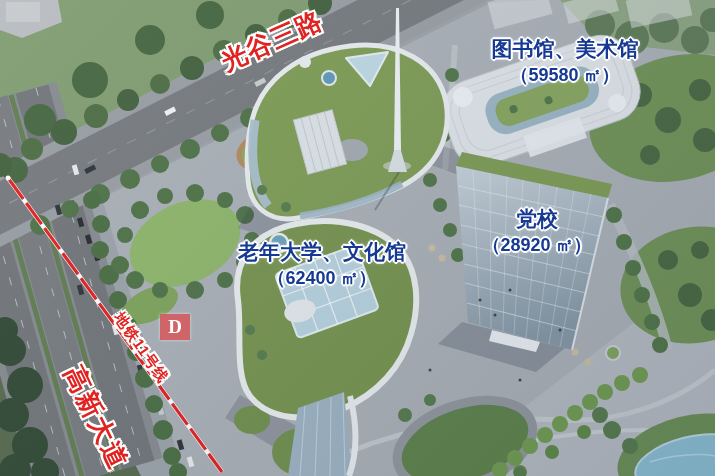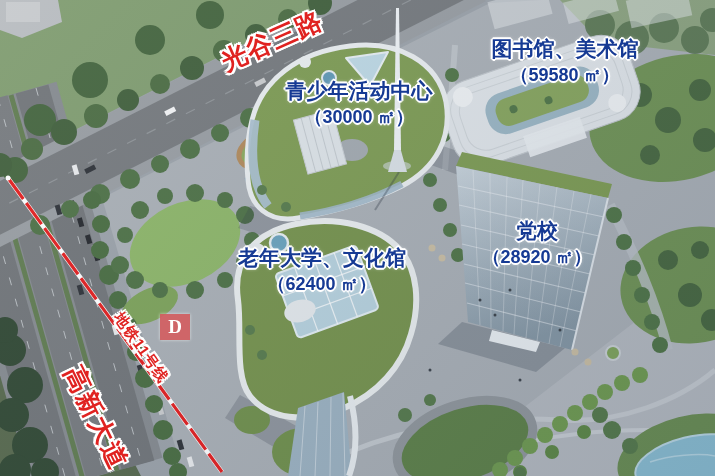--- a/index.html
+++ b/index.html
@@ -390,33 +390,29 @@
 <div class="tone"></div>
 
 <div class="lbl road-lbl" style="left:272px;top:41px;--r:-24deg;font-size:26px;letter-spacing:1px;">光谷三路</div>
 
 <div class="lbl road-lbl" style="left:96px;top:418px;--r:64deg;font-size:26px;letter-spacing:2px;">高新大道</div>
 
 <div class="lbl road-lbl" style="left:141px;top:348px;--r:55deg;font-size:15px;letter-spacing:1px;">地铁11号线</div>
 
 <div class="station">D</div>
 
-<div class="bld" style="left:359px;top:104px;">
-  <div class="name">青少年活动中心</div>
-  <div class="area">（30000 ㎡）</div>
-</div>
 
 <div class="bld" style="left:532px;top:62px;margin-left:33px;">
   <div class="name">图书馆、美术馆</div>
   <div class="area">（59580 ㎡）</div>
 </div>
 
-<div class="bld" style="left:537px;top:244px;">
+<div class="bld" style="left:537px;top:232px;">
   <div class="name">党校</div>
   <div class="area">（28920 ㎡）</div>
 </div>
 
-<div class="bld" style="left:322px;top:271px;">
+<div class="bld" style="left:322px;top:265px;">
   <div class="name">老年大学、文化馆</div>
   <div class="area">（62400 ㎡）</div>
 </div>
 
 </div>
 
 </body></html>

